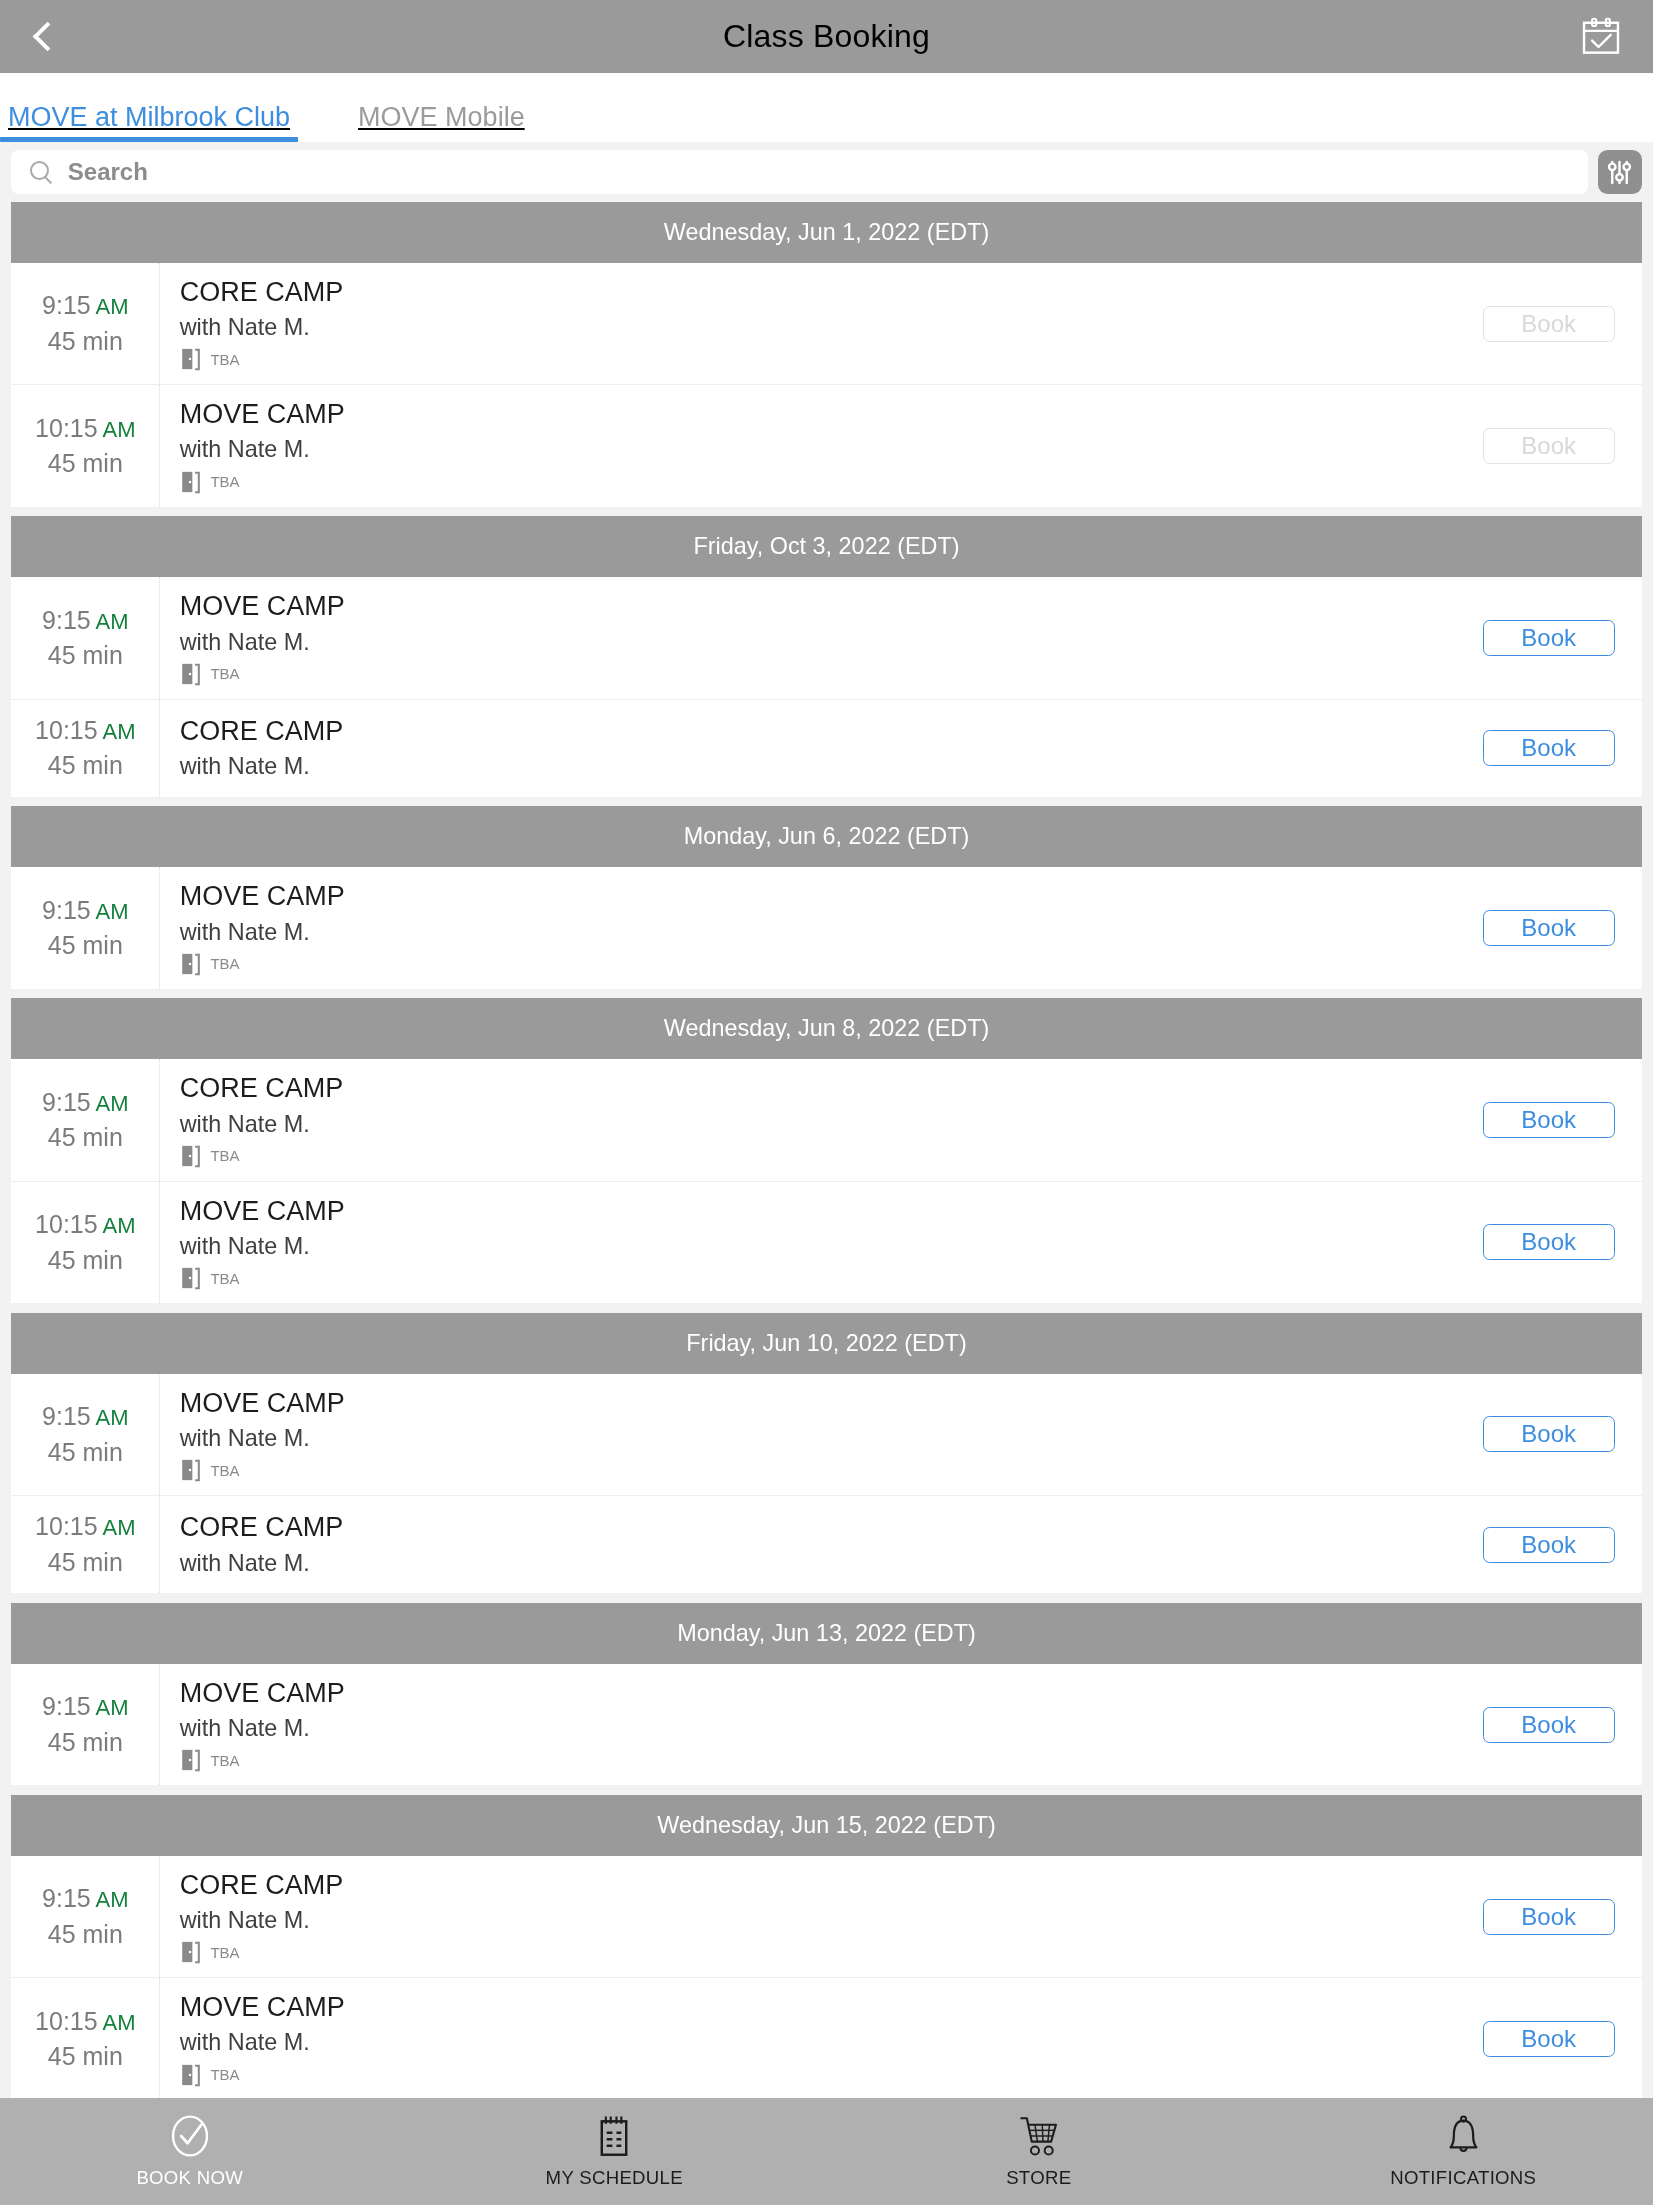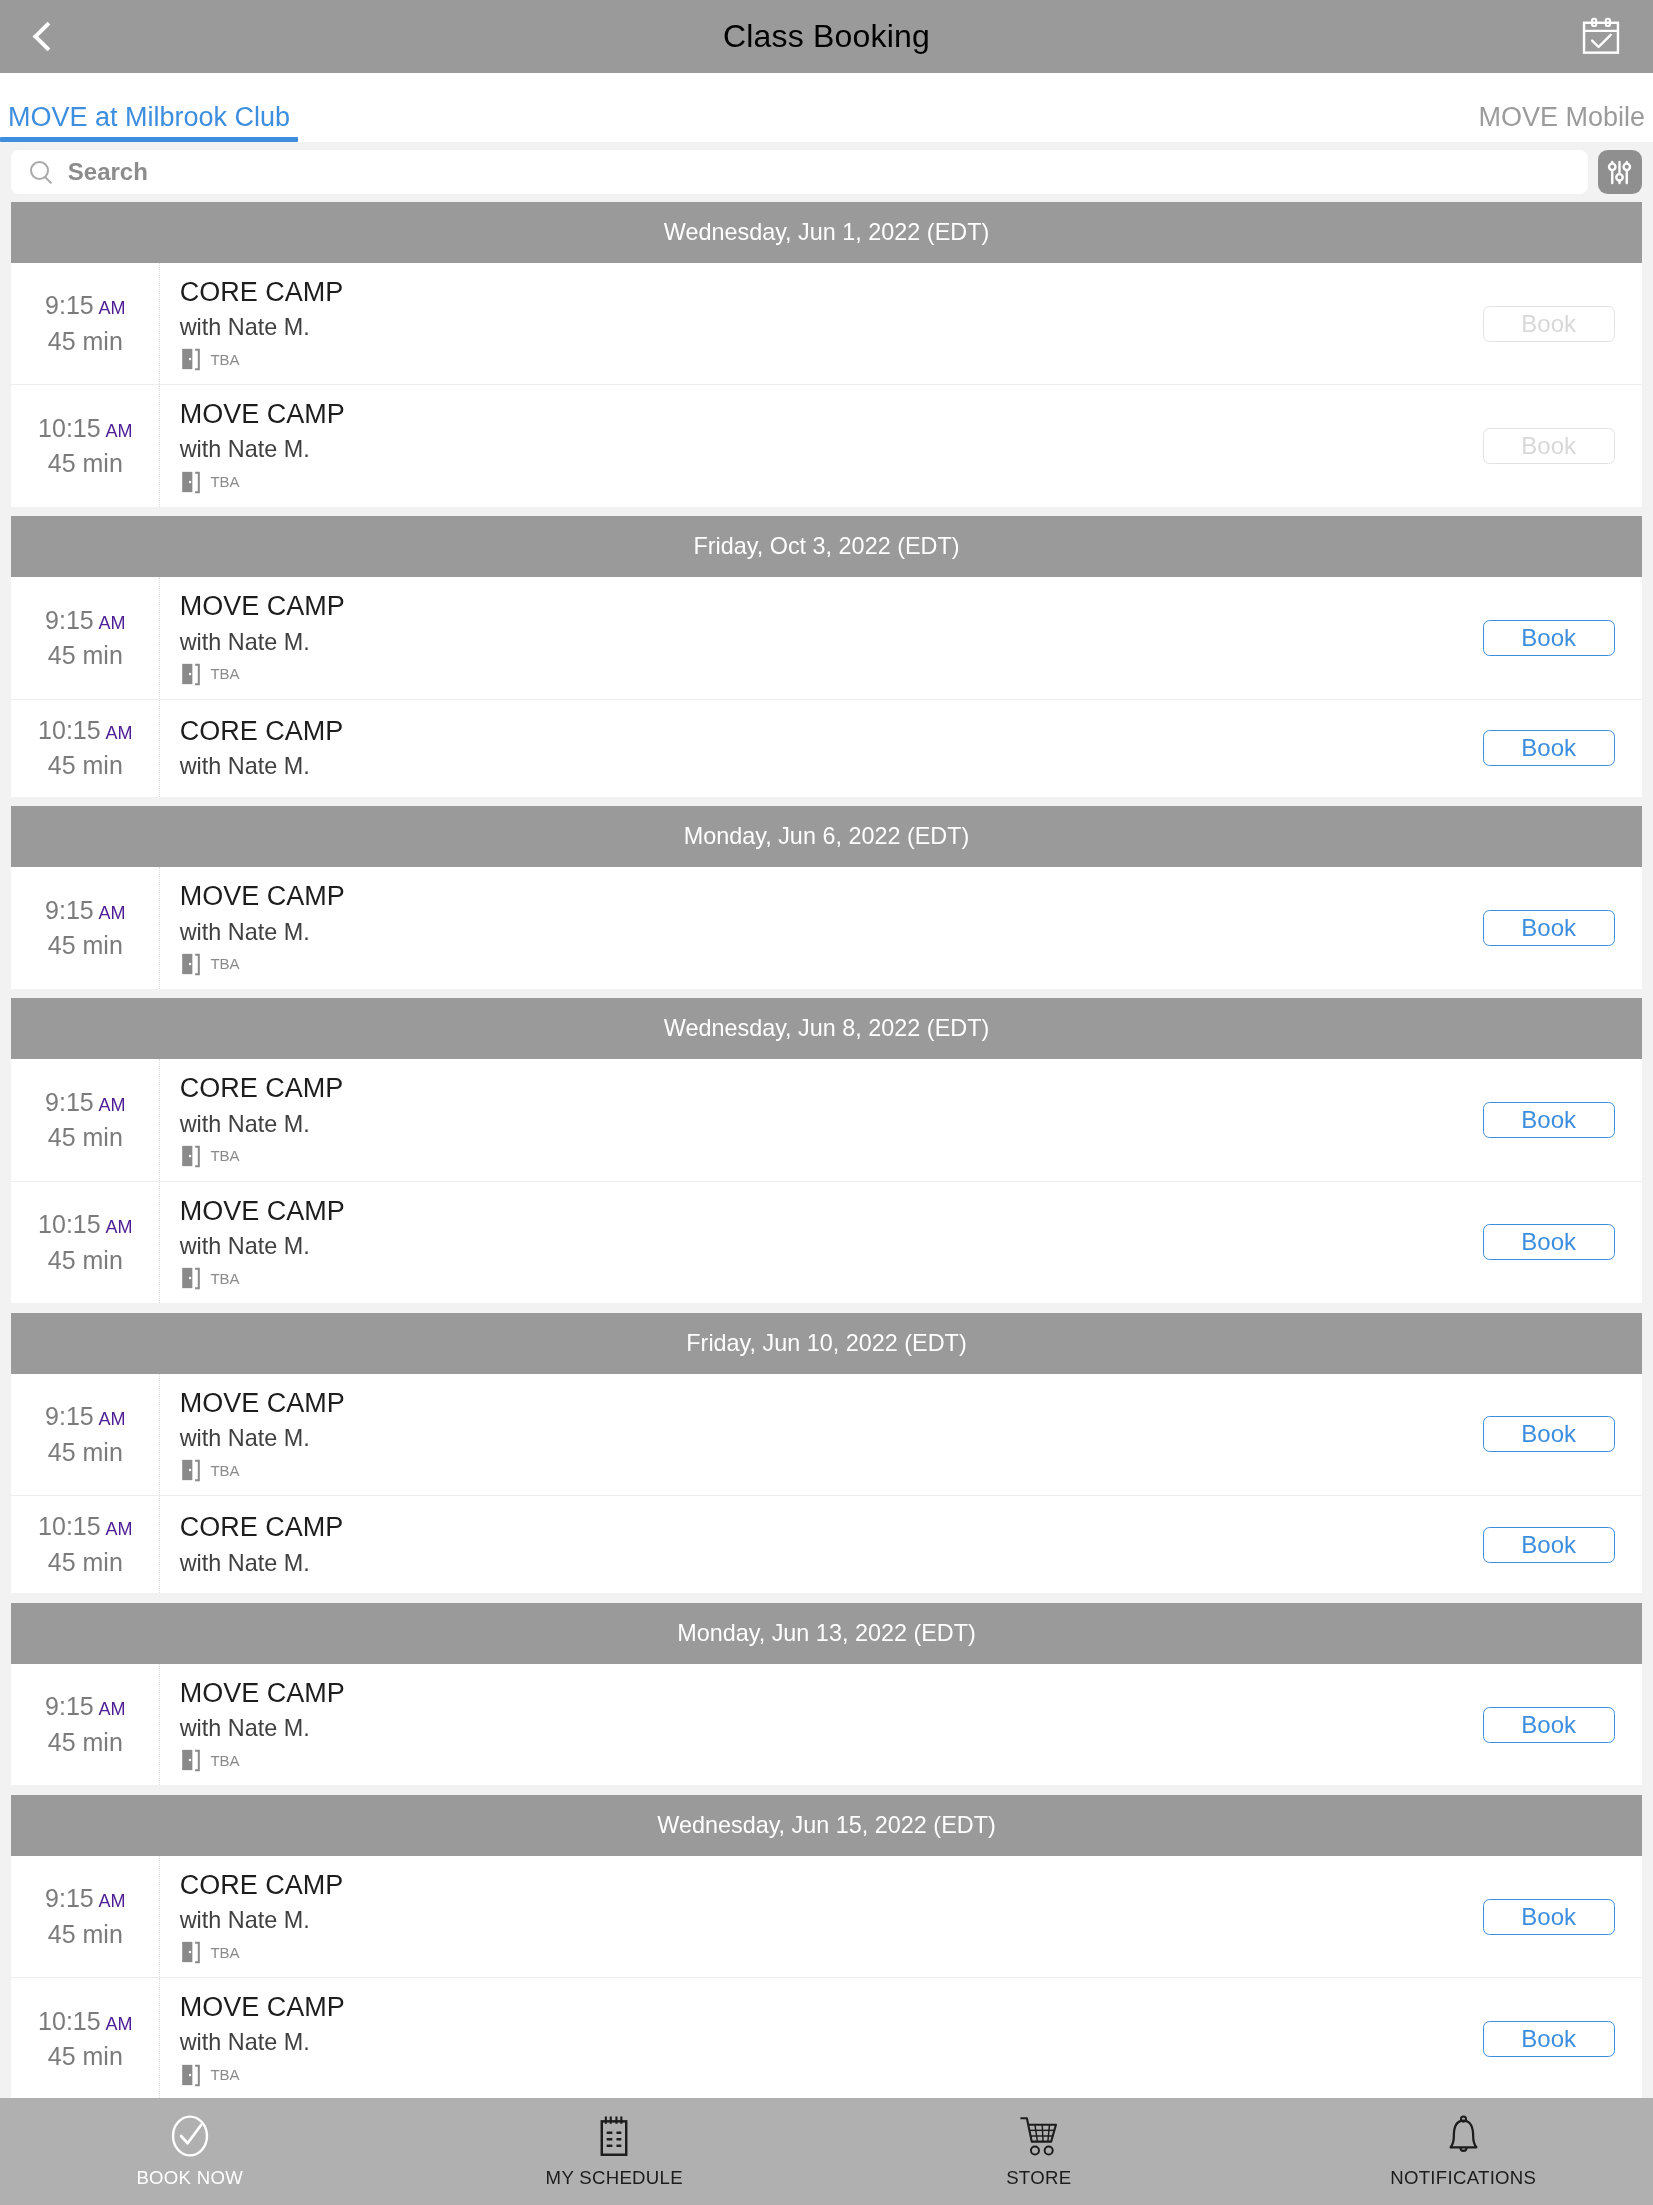--- a/index.html
+++ b/index.html
@@ -46,22 +46,23 @@
     transform: translateY(-50%);
     width: 65px; height: 65px;
     display: flex; align-items: center; justify-content: center;
     cursor: pointer;
   }
 
   
   .tabbar {
     flex: 0 0 69px; height: 69px;
     background: #ffffff;
-    display: flex; align-items: flex-end; justify-content: space-between;
+    display: flex; align-items: flex-end; justify-content: flex-start;
     gap: 52px;
+    text-decoration: underline;
   }
   .tab {
     padding: 0 8px 11.3px 8px;
     font-size: 27px; color: #9b9b9b;
     cursor: pointer; position: relative;
     line-height: 1;
   }
   .tab.active { color: #3d8ede; }
   .tab.active::after {
     content: ""; position: absolute; left: 0; right: 0; bottom: 0;
@@ -134,21 +135,21 @@
   .row-time {
     flex: 0 0 149px;
     display: flex; flex-direction: column;
     align-items: center; justify-content: center;
     border-right: 1.2px dotted #dcdcdc;
     padding: 8px 0;
   }
   .time-main {
     font-size: 25px; color: #7b7b7b; white-space: nowrap;
   }
-  .time-main .ampm { font-size: 18px; color: #4c1d95; margin-left: 4.8px; }
+  .time-main .ampm { font-size: 22px; color: #15803d; margin-left: 4.8px; }
   .time-dur { font-size: 25px; color: #7b7b7b; margin-top: 6.5px; }
   .row-info {
     flex: 1 1 auto;
     display: flex; flex-direction: column; justify-content: center;
     padding: 13px 0 13px 19.4px;
   }
   .class-name {
     font-size: 27px; color: #1d1d1d; line-height: 1.22;
   }
   .class-staff {

